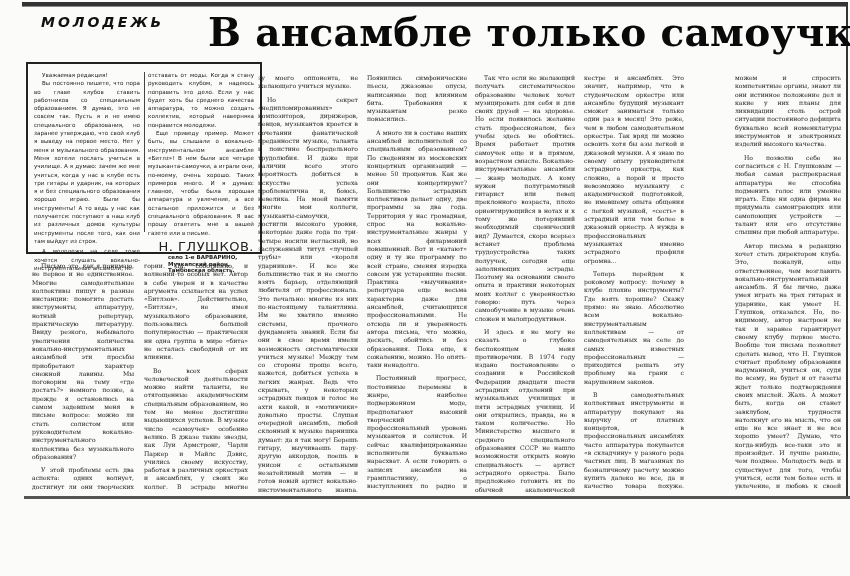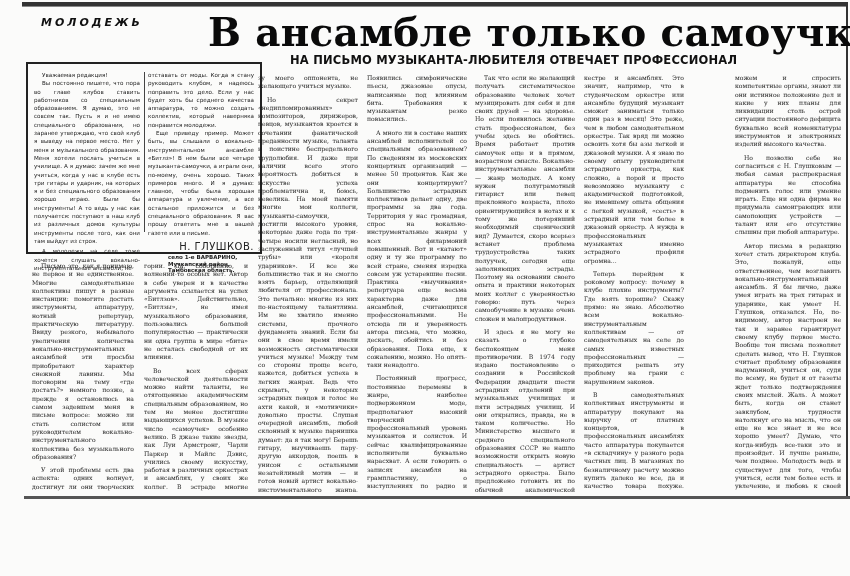--- a/index.html
+++ b/index.html
@@ -4,55 +4,54 @@
 <style>
   html, body { margin:0; padding:0; background:#fff; }
   body { width:850px; height:576px; position:relative; overflow:hidden;
          font-family:"DejaVu Serif", serif; color:#1a1a1a; }
   .page { position:absolute; left:0; top:0; width:850px; height:576px; background:#fbfbfa; }
   .rule-top { position:absolute; left:22px; top:2px; width:826px; height:4px; background:#333;
               border-bottom:1px solid #888; }
   .rule-bottom { position:absolute; left:24px; top:496px; width:826px; height:3px; background:#555; }
   .rule-right { position:absolute; left:846px; top:2px; width:2px; height:496px; background:#333; }
   .rubric { position:absolute; left:26px; top:14px; width:170px; font-family:"DejaVu Sans", sans-serif;
-            font-style:italic; font-weight:bold; font-size:11px; letter-spacing:3px; line-height:17px; color:#111; }
+            font-style:italic; font-weight:bold; font-size:14px; letter-spacing:3px; line-height:17px; color:#111; }
   .rubric .l1 { display:block; padding-left:15px; }
   .headline { position:absolute; left:208px; top:10px; font-family:"DejaVu Serif", serif; font-weight:900;
               font-size:39px; line-height:44px; color:#0a0a0a; letter-spacing:0.3px; white-space:nowrap; }
   .subhead { position:absolute; left:290px; top:53px; font-family:"DejaVu Sans", sans-serif; font-weight:bold;
              font-size:11.5px; color:#111; letter-spacing:0.2px; white-space:nowrap; }
   .letterbox { position:absolute; left:26px; top:62px; width:232px; height:188px; border:2px solid #222;
                background:#fbfbfa; }
   .lcol { position:absolute; font-family:"DejaVu Sans", sans-serif; font-size:5.6px; line-height:8.3px;
           text-align:justify; color:#222; }
   .lcol p { margin:0; text-indent:8px; }
   .lcol p.noind { text-indent:0; }
   .lcol .salut { text-indent:8px; }
   .vdiv { position:absolute; top:8px; width:1px; height:160px; background:#444; }
-  .sig { font-family:"DejaVu Sans", sans-serif; font-size:10px; text-align:right; margin-top:6px; letter-spacing:0.5px; }
+  .sig { font-family:"DejaVu Sans", sans-serif; font-size:13px; text-align:right; margin-top:6px; letter-spacing:0.5px; }
   .addr { font-family:"DejaVu Sans", sans-serif; font-size:5.5px; line-height:6.4px; margin-top:3px; padding-left:20px; font-weight:bold; }
   .col { position:absolute; font-family:"DejaVu Serif", serif; font-size:6.1px; line-height:8.3px;
          text-align:justify; color:#1e1e1e; overflow:hidden; }
   .col p { margin:0 0 5px 0; text-indent:9px; }
   .col p.cont { text-indent:0; }
 </style>
 </head>
 <body>
 
 <div class="page">
   <div class="rule-top"></div>
   <div class="rule-right"></div>
   <div class="rule-bottom"></div>
 
   <div class="rubric">
     <span class="l1">МОЛОДЕЖЬ</span>
   </div>
 
   <div class="headline">В ансамбле только самоучки?</div>
-  <div class="subhead">НА ПИСЬМО МУЗЫКАНТА-ЛЮБИТЕЛЯ ОТВЕЧАЕТ ПРОФЕССИОНАЛ</div>
 
   <div class="letterbox">
     <div class="lcol" style="left:6px; top:7px; width:106px;">
       <p class="salut">Уважаемая редакция!</p>
       <p>Вы постоянно пишете, что пора во главе клубов ставить работников со специальным образованием. Я думаю, это не совсем так. Пусть я и не имею специального образования, но заранее утверждаю, что свой клуб я выведу на первое место. Нет у меня и музыкального образования. Меня хотели послать учиться в училище. А я думаю: зачем же мне учиться, когда у нас в клубе есть три гитары и ударник, на которых я и без специального образования хорошо играю. Были бы инструменты! А то ведь у нас как получается: поступают в наш клуб из различных домов культуры инструменты после того, как они там выйдут из строя.</p>
       <p style="margin-top:2px;">А молодежи на селе тоже хочется слушать вокально-инструментальные ансамбли, не</p>
     </div>
     <div class="vdiv" style="left:116px;"></div>
     <div class="lcol" style="left:120px; top:7px; width:106px;">
       <p class="noind">отставать от моды. Когда я стану руководить клубом, я надеюсь поправить это дело. Если у нас будет хоть бы среднего качества аппаратура, то можно создать коллектив, который наверняка понравится молодежи.</p>

